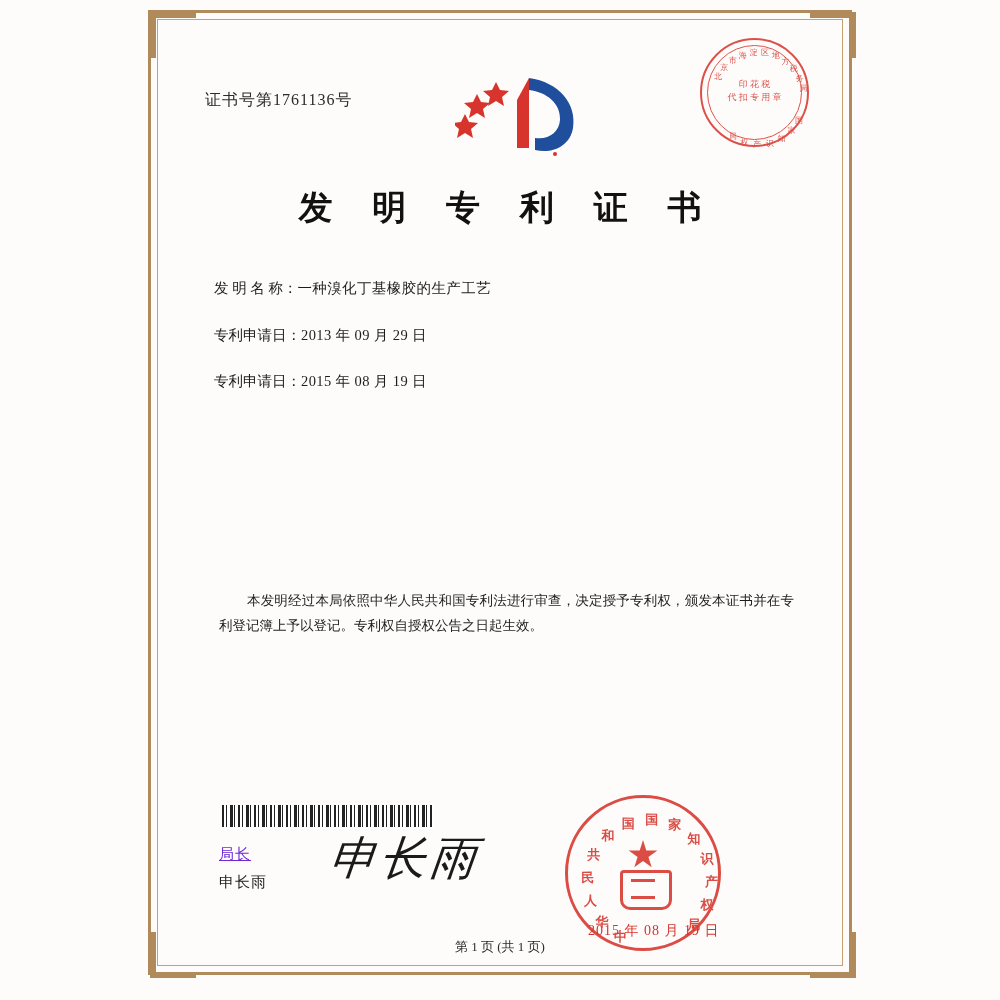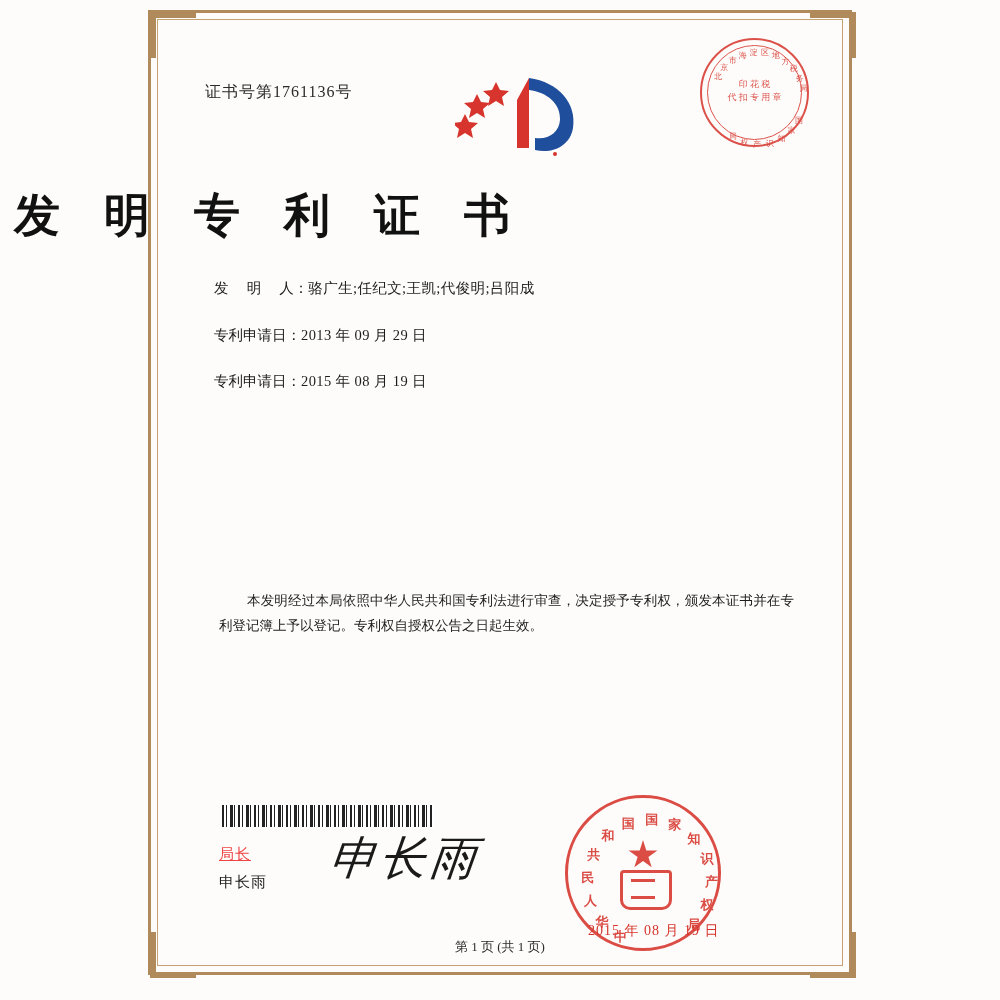--- a/index.html
+++ b/index.html
@@ -45,21 +45,21 @@
   }
   .corner.tl { left: 150px;  top: 12px;   border-left-width: 6px; border-top-width: 6px; }
   .corner.tr { left: 810px;  top: 12px;   border-right-width: 6px; border-top-width: 6px; }
   .corner.bl { left: 150px;  top: 932px;  border-left-width: 6px; border-bottom-width: 6px; }
   .corner.br { left: 810px;  top: 932px;  border-right-width: 6px; border-bottom-width: 6px; }
 
   
   .cert-number {
     position: absolute;
     left: 205px;
-    top: 82px;
+    top: 90px;
     font-size: 16px;
     color: #2b2b2b;
     letter-spacing: 1px;
     white-space: nowrap;
   }
 
   
   .logo {
     position: absolute;
     left: 455px;
@@ -109,21 +109,22 @@
     text-align: center;
     font-size: 9px;
     line-height: 13px;
   }
 
   .title {
     position: absolute;
     left: 0;
     top: 185px;
     width: 1000px;
-    font-size: 46px;
+    text-align: center;
+    font-size: 34px;
     letter-spacing: 14px;
     font-weight: bold;
     color: #111;
     text-indent: 14px;
     font-family: "DejaVu Serif", "Liberation Serif", serif;
   }
 
   
   .fields {
     position: absolute;
@@ -178,21 +179,21 @@
         #222 8px, #222 11px, #fff 11px, #fff 12px,
         #222 12px, #222 13px, #fff 13px, #fff 16px);
   }
 
   
   .sign-label {
     position: absolute;
     left: 219px;
     top: 845px;
     font-size: 15px;
-    color: #ef4444;
+    color: #6d28d9;
     letter-spacing: 1px;
     text-decoration: underline;
   }
   .sign-name {
     position: absolute;
     left: 219px;
     top: 873px;
     font-size: 15px;
     color: #1d1d1d;
     letter-spacing: 1px;
@@ -338,22 +339,22 @@
       <span style="transform: rotate(182deg) translate(0,-46px) rotate(-182deg);">产</span>
       <span style="transform: rotate(198deg) translate(0,-46px) rotate(-198deg);">权</span>
       <span style="transform: rotate(214deg) translate(0,-46px) rotate(-214deg);">局</span>
     </div>
   </div>
 
   <div class="title">发 明 专 利 证 书</div>
 
   <div class="fields">
     <div class="field-row">
-      <span class="field-label">发　 明 　人：</span>
-      <span class="field-value">骆广生;任纪文;王凯;代俊明;吕阳成</span>
+      <span class="field-label">发 明 名 称：</span>
+      <span class="field-value">一种溴化丁基橡胶的生产工艺</span>
     </div>
     <div class="field-row">
       <span class="field-label">专利申请日：</span>
       <span class="field-value">2013 年 09 月 29 日</span>
     </div>
     <div class="field-row">
       <span class="field-label">专利申请日：</span>
       <span class="field-value">2015 年 08 月 19 日</span>
     </div>
   </div>

